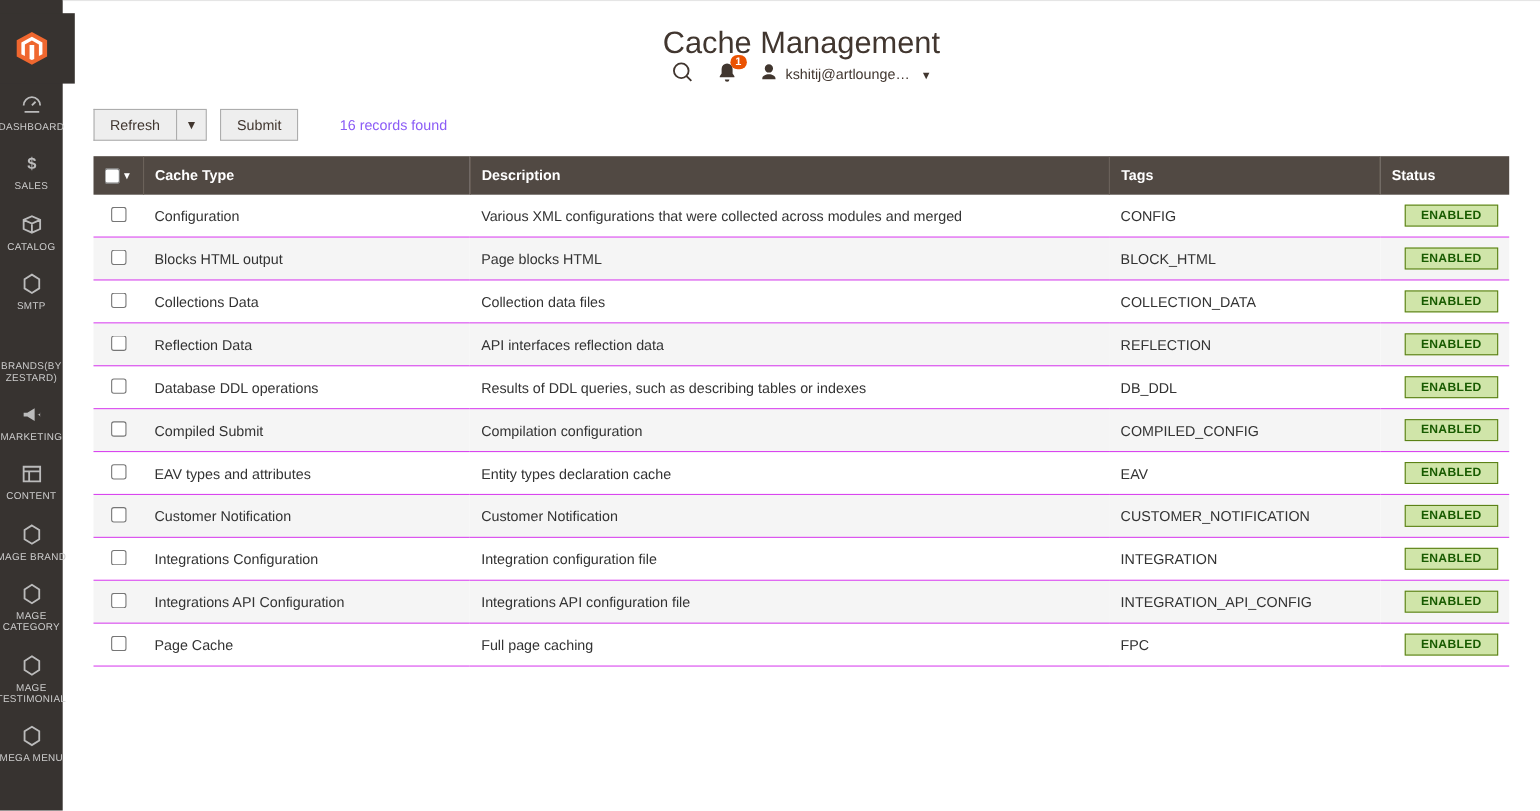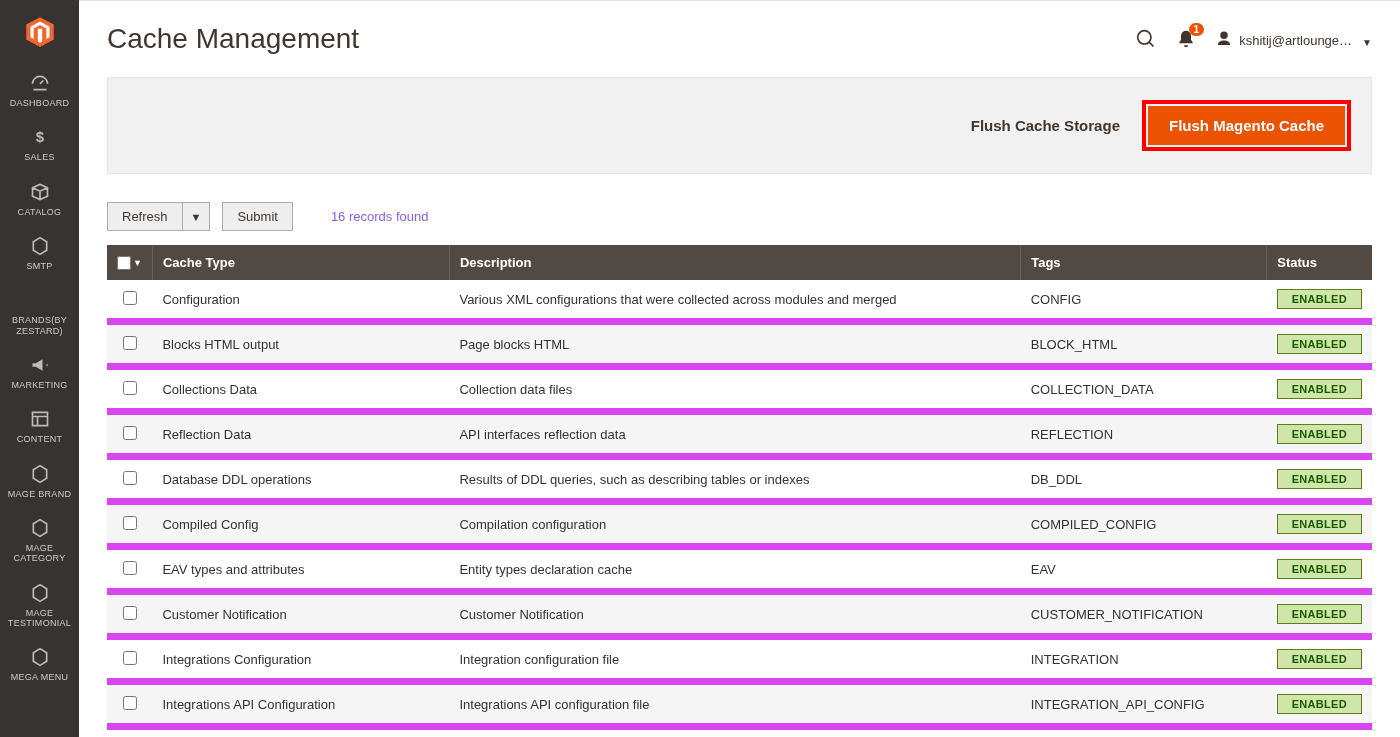--- a/index.html
+++ b/index.html
@@ -1,30 +1,30 @@
 <!DOCTYPE html>
 <html><head>
 <meta charset="utf-8">
 <style>
   * { box-sizing: border-box; margin: 0; padding: 0; }
   html, body { font-family: 'Helvetica Neue', Helvetica, Arial, sans-serif; font-size: 13px; color: #333; background: #fff; }
   body { display: flex; width: 1400px; height: 737px; overflow: hidden; }
 
   
-  .sidebar { width: 79px; background: #373330; color: #aaa; display: flex; flex-direction: column; align-items: center; padding-top: 0; flex-shrink: 0; }
+  .sidebar { width: 57px; background: #373330; color: #aaa; display: flex; flex-direction: column; align-items: center; padding-top: 12px; flex-shrink: 0; }
   .sidebar .logo { width: 79px; height: 64px; display:flex; align-items:center; justify-content:center; background:#373330; }
   .sidebar .logo svg { width: 34px; height: 34px; }
   .sidebar-item { width: 79px; display:flex; flex-direction:column; align-items:center; justify-content:center; padding: 8px 2px 10px; cursor:pointer; }
   .sidebar-item .icon { width:22px; height:22px; display:flex; align-items:center; justify-content:center; margin-bottom:4px; color:#bbb; }
   .sidebar-item .label { font-size:9px; letter-spacing:0.3px; text-align:center; color:#ccc; line-height:1.15; }
 
   
   .main { flex: 1; display:flex; flex-direction:column; padding: 0 28px 0 28px; overflow:hidden; }
   .page-border-top { border-top:1px solid #e5e5e5; height:1px; margin: 0 -28px; }
-  .header-row { display:flex; align-items:center; justify-content:space-between; padding-top:22px; padding-bottom:22px; }
+  .header-row { display:flex; align-items:center; justify-content:space-between; padding-top:22px; padding-bottom:22px;flex-direction:column; }
   .page-title { font-size: 28px; font-weight:400; color:#41362f; }
   .header-actions { display:flex; align-items:center; gap:18px; color:#41362f; }
   .header-actions .icon-btn { width:22px; height:22px; display:flex; align-items:center; justify-content:center; cursor:pointer; position:relative; }
   .notif-badge { position:absolute; top:-5px; right:-7px; background:#eb5202; color:#fff; border-radius:9px; font-size:10px; font-weight:700; padding:1px 5px; }
   .account { display:flex; align-items:flex-end; gap:6px; cursor:pointer; font-size:13px; color:#41362f; }
   .account .caret { font-size:10px; margin-left:4px; }
 
   
   .action-bar { background:#f1f1f1; border:1px solid #e3e3e3; display:flex; justify-content:flex-end; align-items:center; padding:22px 20px; gap:22px; margin-bottom:28px; }
   .btn-plain { background:transparent; border:none; color:#41362f; font-size:15px; font-weight:600; cursor:pointer; }
@@ -36,29 +36,29 @@
   .btn-secondary { background:#eee; border:1px solid #adadad; color:#41362f; padding:6px 14px; font-size:13px; cursor:pointer; }
   .btn-group { display:flex; }
   .btn-group .btn-secondary:first-child { border-right:none; }
   .btn-group .btn-dd { background:#eee; border:1px solid #adadad; padding:6px 8px; cursor:pointer; font-size:11px; color:#41362f; }
   .records-found { color:#8b5cf6; margin-left:26px; }
 
   
   table.grid { width:100%; border-collapse:collapse; font-size:13px; }
   table.grid thead th { background:#514943; color:#fff; text-align:left; font-weight:600; padding:10px 10px; border-right:1px solid #6b625a; }
   table.grid thead th:last-child { border-right:none; }
-  table.grid tbody td { padding:9px 10px; border-bottom:7px solid #d946ef; color:#333; }
+  table.grid tbody td { padding:9px 10px; border-bottom:1px solid #d946ef; color:#333; }
   table.grid tbody tr:nth-child(even) td { background:#f5f5f5; }
   .col-check { width:45px; text-align:center; }
   .col-check input[type=checkbox]{ width:14px; height:14px; }
   .col-type { width:297px; }
   .col-desc { }
   .col-tags { width:246px; }
   .col-status { width:105px; text-align:center; }
-  .status-enabled { display:inline-block; background:#d0e5a9; border:1px solid #5b8116; color:#185b00; font-size:11px; font-weight:700; padding:3px 14px; letter-spacing:0.3px; }
+  .status-enabled { display:inline-block; background:#d0e5a9; border:1px solid #5b8116; color:#185b00; font-size:11px; font-weight:700; padding:3px 14px; letter-spacing:0.3px;margin-left:12px; }
 
   .th-check-wrap { display:flex; align-items:center; justify-content:center; gap:2px; }
   .th-check-wrap .dd { font-size:9px; color:#fff; cursor:pointer; }
 </style>
 </head>
 <body>
 
 <nav class="sidebar">
   <div class="logo">
     <svg viewBox="0 0 32 32">
@@ -174,26 +174,20 @@
       <div class="account">
         <svg width="18" height="18" viewBox="0 0 24 24">
             <path fill="#41362f" d="M12 12a5 5 0 1 0-5-5 5 5 0 0 0 5 5zm0 2c-4 0-8 2-8 5v1h16v-1c0-3-4-5-8-5z"></path>
           </svg>
         <span>kshitij@artlounge…</span>
         <span class="caret">▼</span>
       </div>
     </div>
   </div>
 
-  <div class="action-bar">
-    <button class="btn-plain">Flush Cache Storage</button>
-    <span class="highlight-box">
-      <button class="btn-primary">Flush Magento Cache</button>
-    </span>
-  </div>
 
   <div class="toolbar">
     <div class="btn-group">
       <button class="btn-secondary">Refresh</button>
       <button class="btn-dd">▼</button>
     </div>
     <button class="btn-secondary">Submit</button>
     <span class="records-found">16 records found</span>
   </div>
 
@@ -243,21 +237,21 @@
         </tr>
         <tr>
           <td class="col-check"><input type="checkbox" style=""></td>
           <td class="col-type">Database DDL operations</td>
           <td class="col-desc">Results of DDL queries, such as describing tables or indexes</td>
           <td class="col-tags">DB_DDL</td>
           <td class="col-status"><span class="status-enabled">ENABLED</span></td>
         </tr>
         <tr>
           <td class="col-check"><input type="checkbox" style=""></td>
-          <td class="col-type">Compiled Config</td>
+          <td class="col-type">Compiled Submit</td>
           <td class="col-desc">Compilation configuration</td>
           <td class="col-tags">COMPILED_CONFIG</td>
           <td class="col-status"><span class="status-enabled">ENABLED</span></td>
         </tr>
         <tr>
           <td class="col-check"><input type="checkbox" style=""></td>
           <td class="col-type">EAV types and attributes</td>
           <td class="col-desc">Entity types declaration cache</td>
           <td class="col-tags">EAV</td>
           <td class="col-status"><span class="status-enabled">ENABLED</span></td>

